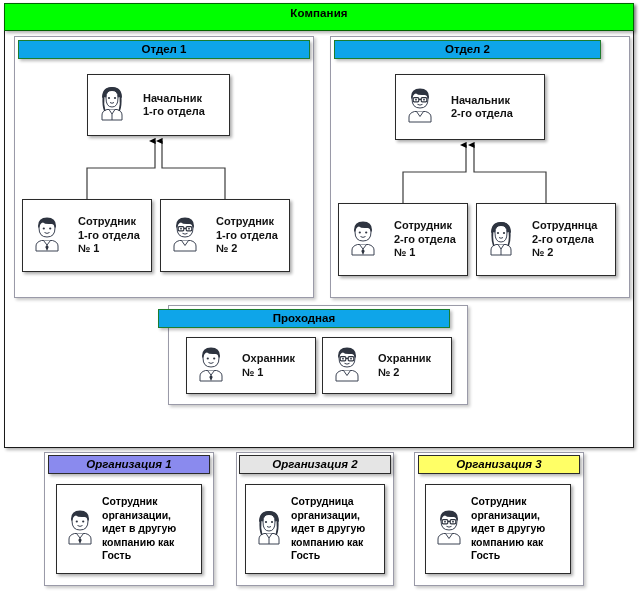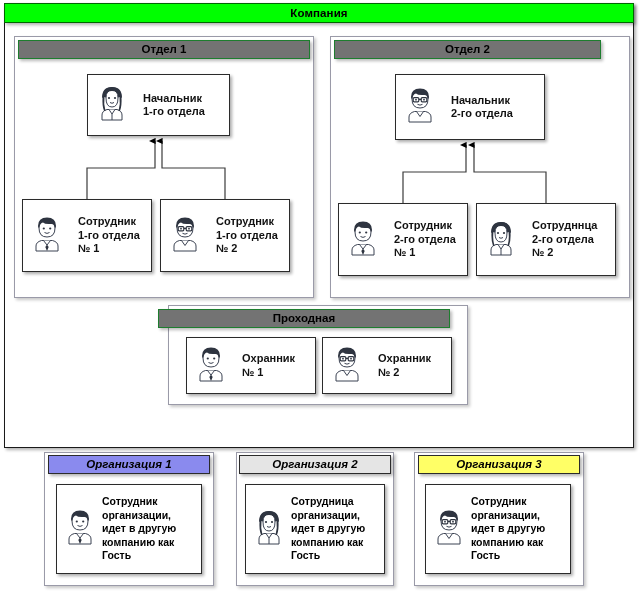--- a/index.html
+++ b/index.html
@@ -31,21 +31,21 @@
 
   .band {
     position: absolute;
     box-sizing: border-box;
     border: 1px solid #006600;
     background: #00ff00;
     text-align: center;
     font-weight: bold;
     font-size: 11.5px;
     line-height: 18px;
-    height: 20px;
+    height: 28px;
     letter-spacing: 0.1px;
   }
   #company-band {
     left: 4px;
     top: 3px;
     width: 630px;
     box-shadow: 2px 2px 3px rgba(0,0,0,0.30);
   }
 
   
@@ -53,21 +53,21 @@
     position: absolute;
     border: 1px solid #9a9aa8;
     background: #ffffff;
     box-sizing: border-box;
     box-shadow: 2px 2px 3px rgba(0,0,0,0.22);
   }
   .dept-band {
     position: absolute;
     box-sizing: border-box;
     border: 1px solid #1d7d2e;
-    background: #737373;
+    background: #0ea5e9;
     text-align: center;
     font-weight: bold;
     font-size: 11.5px;
     line-height: 17px;
     height: 19px;
     box-shadow: 2px 2px 3px rgba(0,0,0,0.28);
   }
 
   
   .card {

